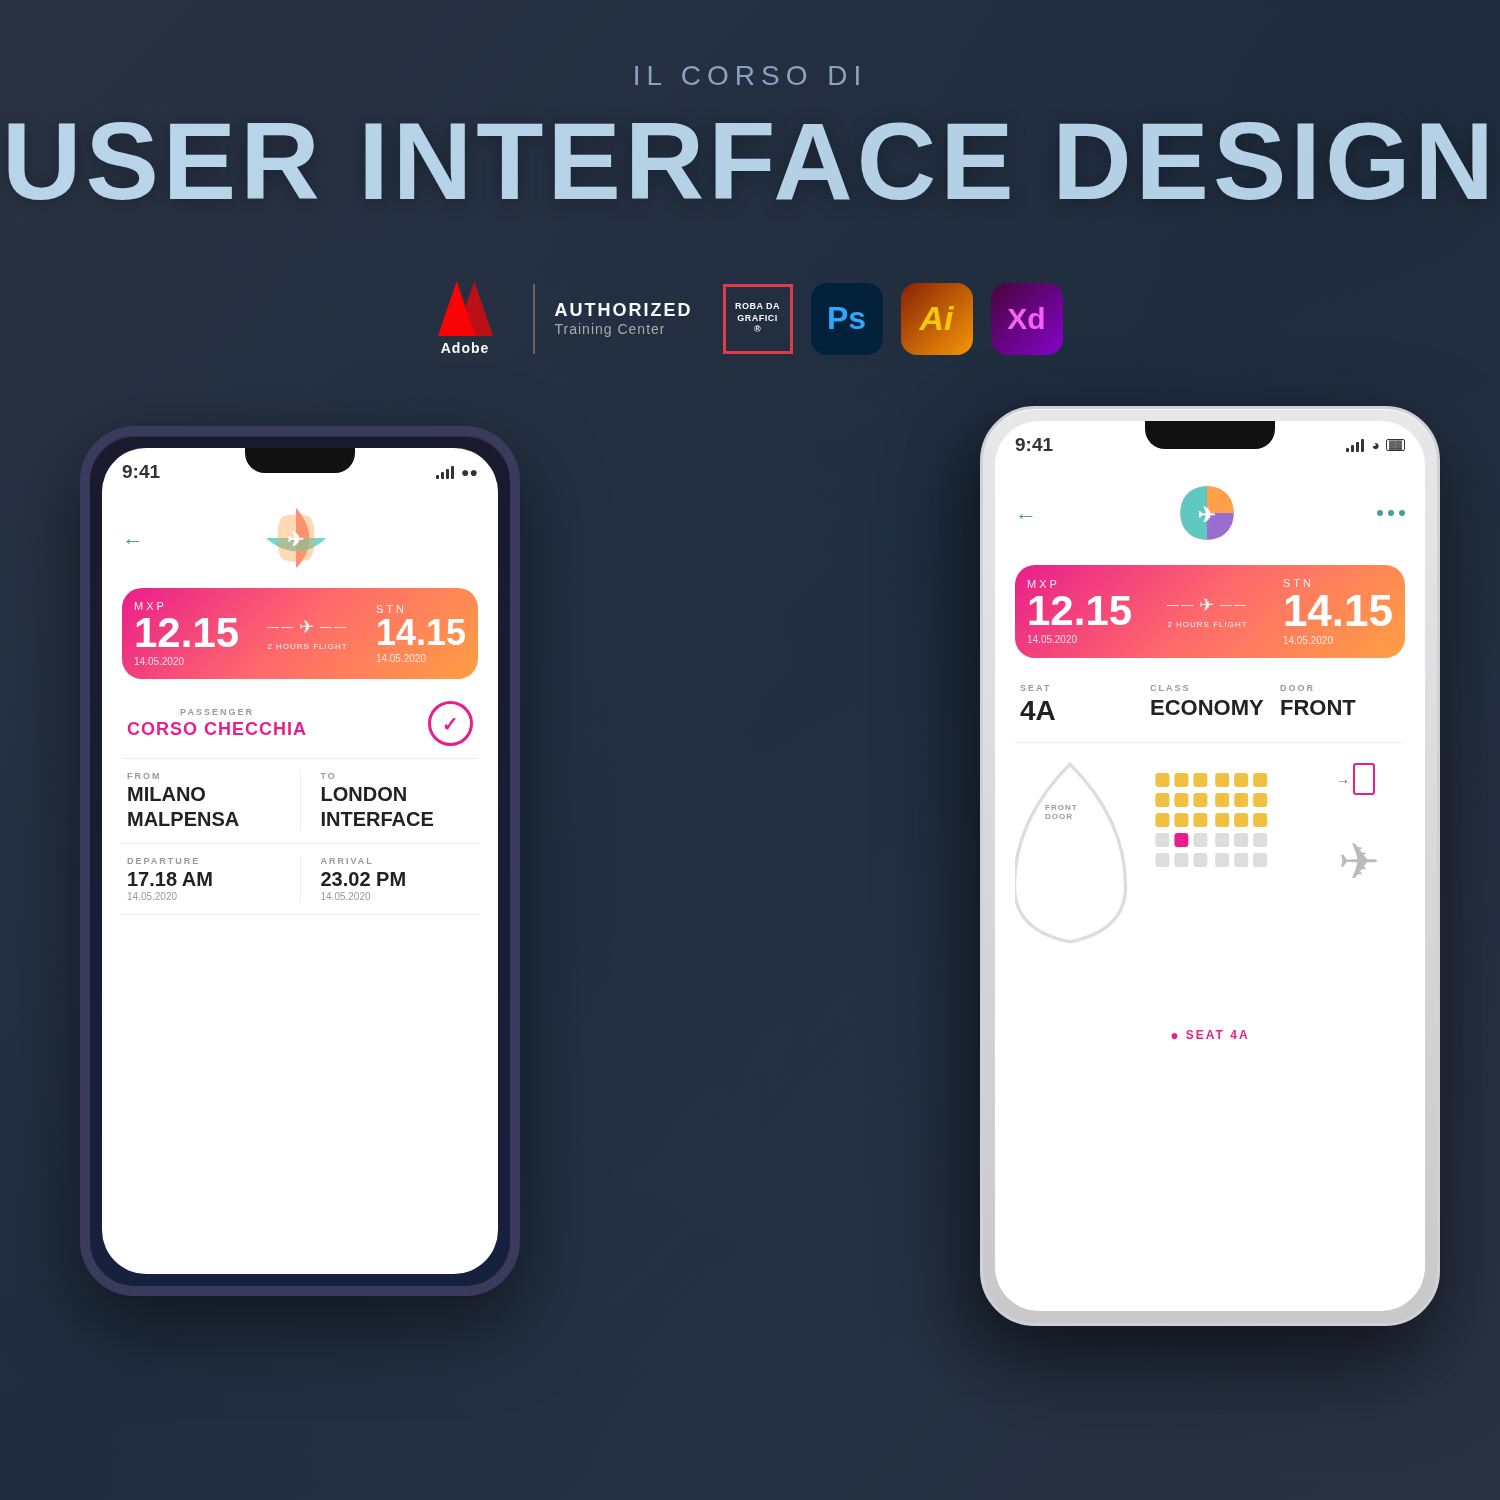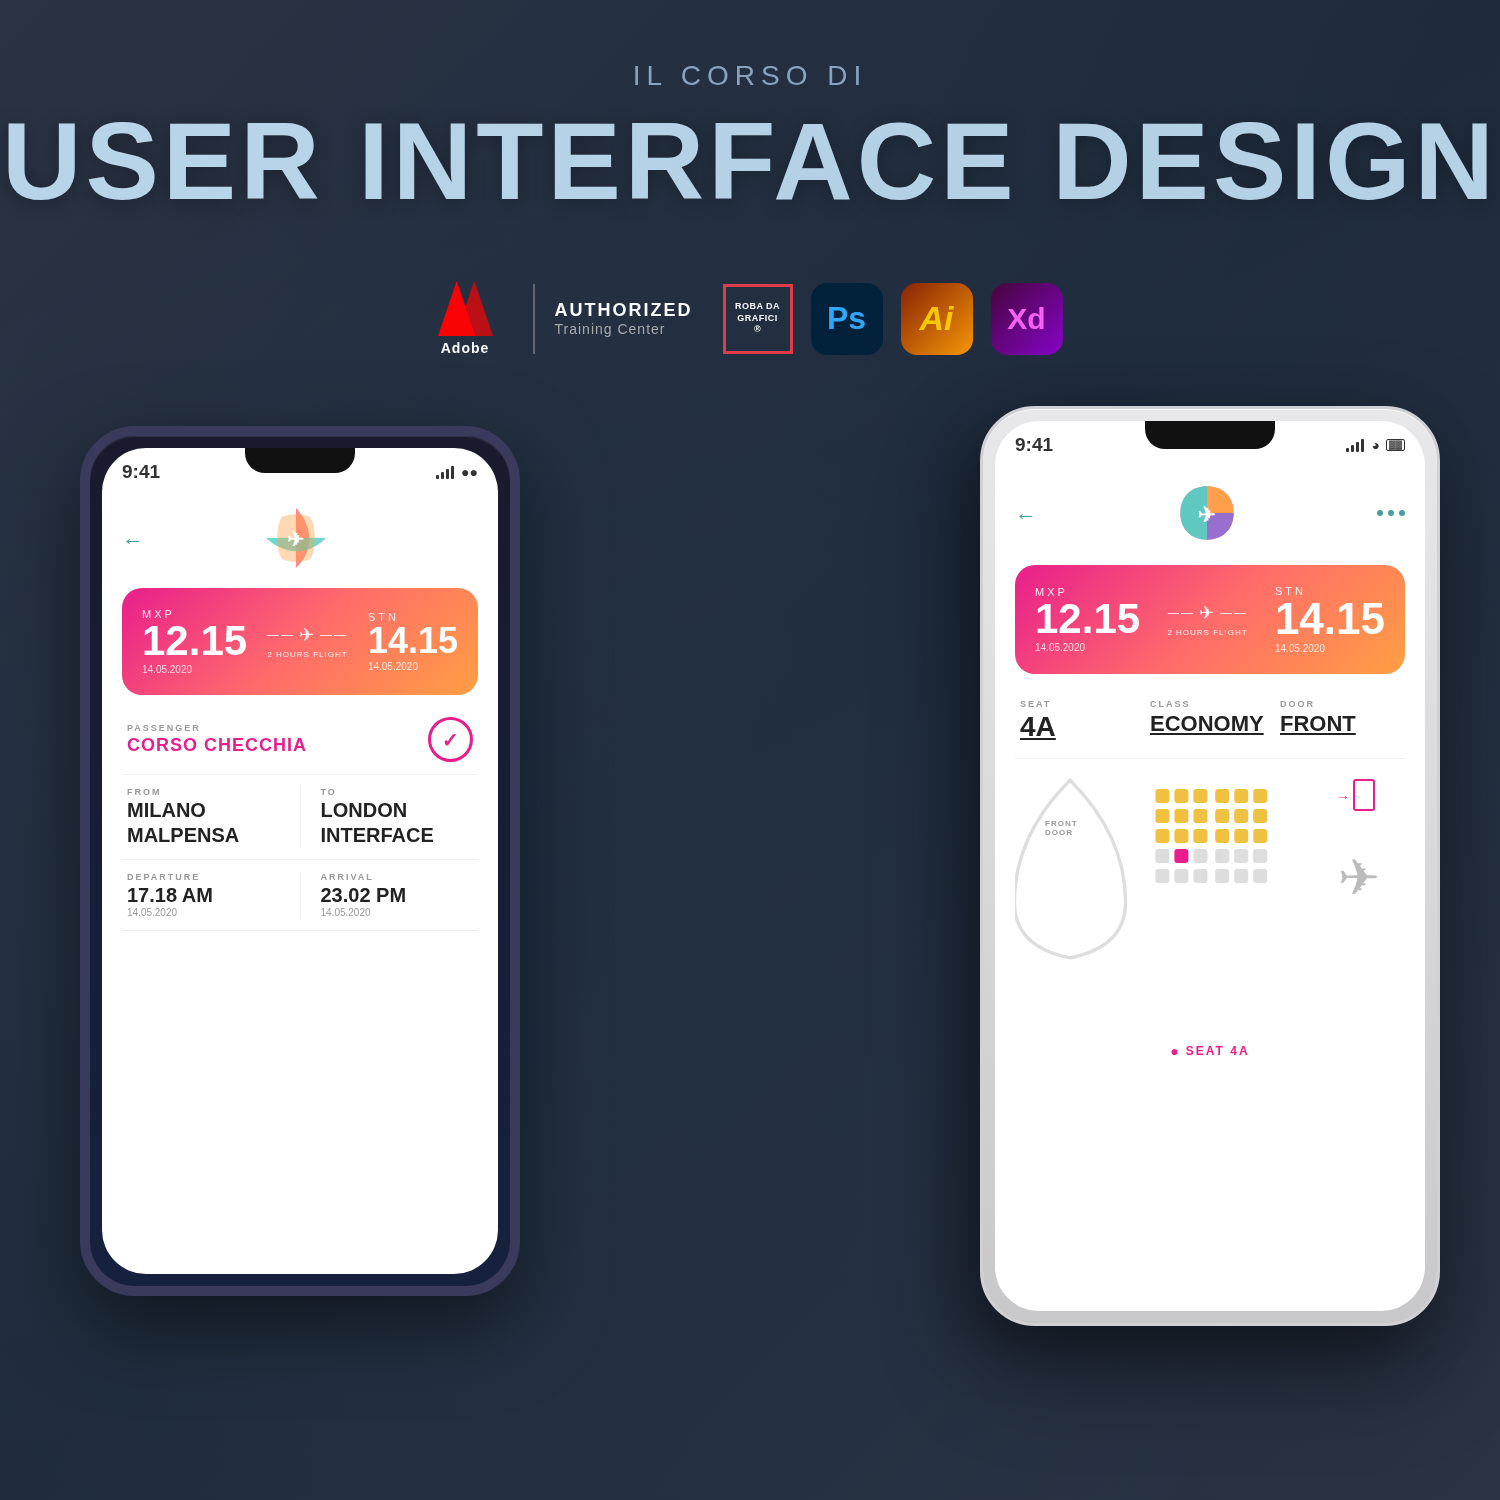--- a/index.html
+++ b/index.html
@@ -215,21 +215,21 @@
       align-items: center;
       justify-content: space-between;
       padding: 10px 0;
     }
     .back-arrow { font-size: 22px; color: #4a9d9f; font-weight: bold; }
 
     
     .flight-card {
       background: linear-gradient(135deg, #e91e8c, #ff6b6b, #ff9f43);
       border-radius: 20px;
-      padding: 20px;
+      padding: 12px;
       margin: 10px 0;
       color: white;
     }
     .flight-card-row {
       display: flex;
       align-items: center;
       justify-content: space-between;
     }
     .airport-code-small { font-size: 11px; letter-spacing: 3px; opacity: 0.9; }
     .time-big { font-size: 42px; font-weight: 900; line-height: 1; }
@@ -299,21 +299,21 @@
 
     
     .seat-row {
       display: flex;
       gap: 10px;
       padding: 15px 5px;
       border-bottom: 1px solid #eee;
     }
     .seat-col { flex: 1; }
     .seat-label { font-size: 9px; letter-spacing: 2px; color: #999; font-weight: 600; }
-    .seat-value { font-size: 22px; font-weight: 900; color: #222; margin-top: 2px; text-decoration: underline; }
+    .seat-value { font-size: 22px; font-weight: 900; color: #222; margin-top: 2px; }
     .seat-value-large { font-size: 28px; }
 
     
     .seat-map-area {
       position: relative;
       height: 320px;
       overflow: hidden;
     }
     .seat-dot {
       width: 14px; height: 14px;
@@ -369,20 +369,21 @@
       color: #ff61f6;
       font-family: Arial, sans-serif;
     }
 
     .info-section-flex {
       display: flex;
       justify-content: space-between;
       align-items: center;
       padding: 12px 5px;
       border-bottom: 1px solid #eee;
+      text-align: center;
     }
 
     .col-divider {
       width: 1px;
       background: #eee;
       align-self: stretch;
     }
 
     
     body::before {

